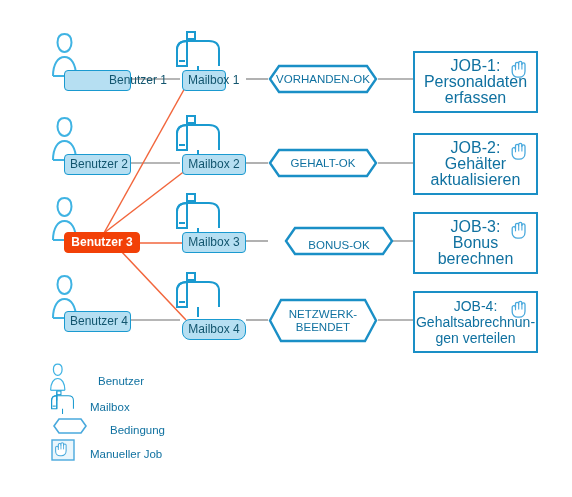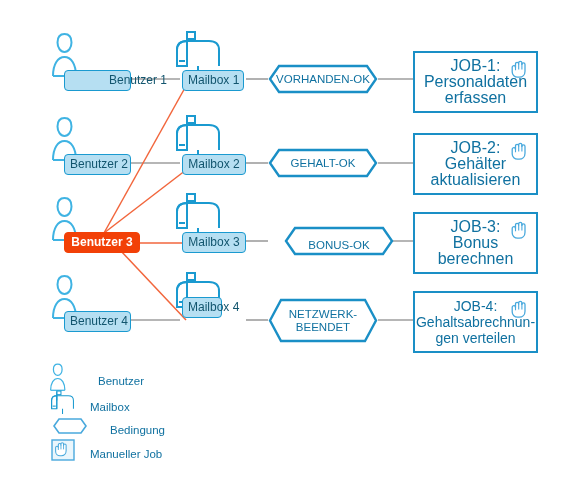--- a/index.html
+++ b/index.html
@@ -207,24 +207,24 @@
           <use href="#hand-glyph"></use>
         </g>
     </g>
   </svg>
 
   <div class="chip" style="left:64px; top:70px; width:67px;padding-left:44px;">Benutzer 1</div>
   <div class="chip" style="left:64px; top:154px; width:67px;">Benutzer 2</div>
   <div class="chip highlight" style="left:64px; top:232px; width:76px;">Benutzer 3</div>
   <div class="chip" style="left:64px; top:311px; width:67px;">Benutzer 4</div>
 
-  <div class="chip" style="left:182px; top:70px; width:62px;">Mailbox 1</div>
+  <div class="chip" style="left:182px; top:70px; width:44px;">Mailbox 1</div>
   <div class="chip" style="left:182px; top:154px; width:64px;">Mailbox 2</div>
   <div class="chip" style="left:182px; top:232px; width:64px;">Mailbox 3</div>
-  <div class="chip" style="left:182px; top:297px; width:40px;">Mailbox 4</div>
+  <div class="chip" style="left:182px; top:319px; width:64px;border-radius:8px;">Mailbox 4</div>
 
   <div class="cond" style="left:268px; top:64px; width:110px; height:30px;">
     <svg width="110" height="30">
       <path d="M2 15 L11 2 L99 2 L108 15 L99 28 L11 28 Z" fill="#ffffff" stroke="#1a8fc6" stroke-width="2.4"></path>
     </svg>
     <span class="cond-text">VORHANDEN-OK</span>
   </div>
 
   <div class="cond" style="left:268px; top:148px; width:110px; height:30px;">
     <svg width="110" height="30">

